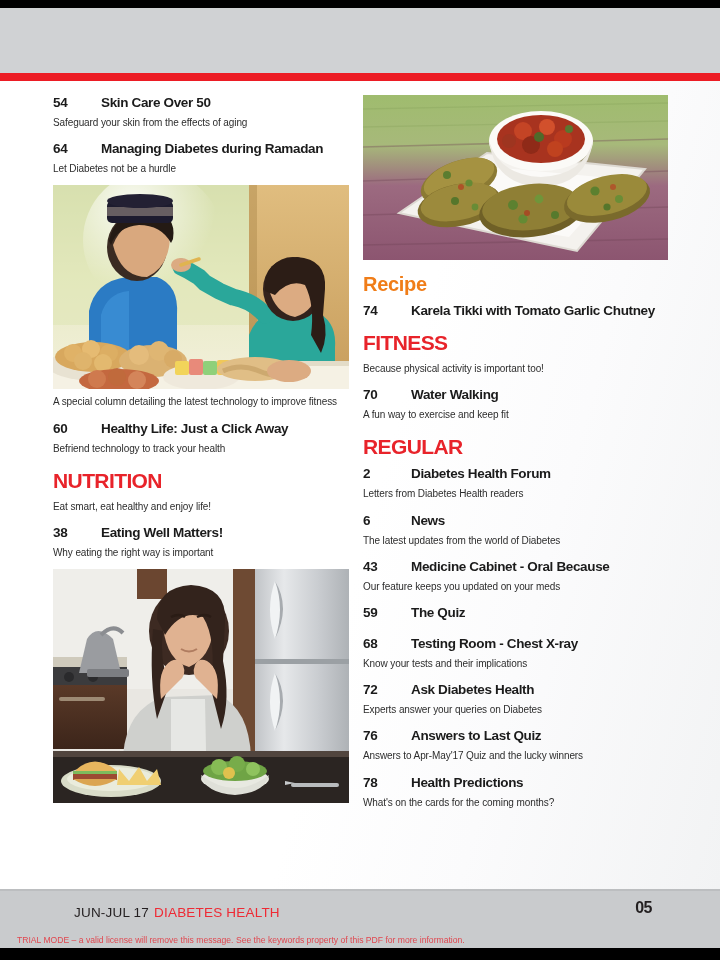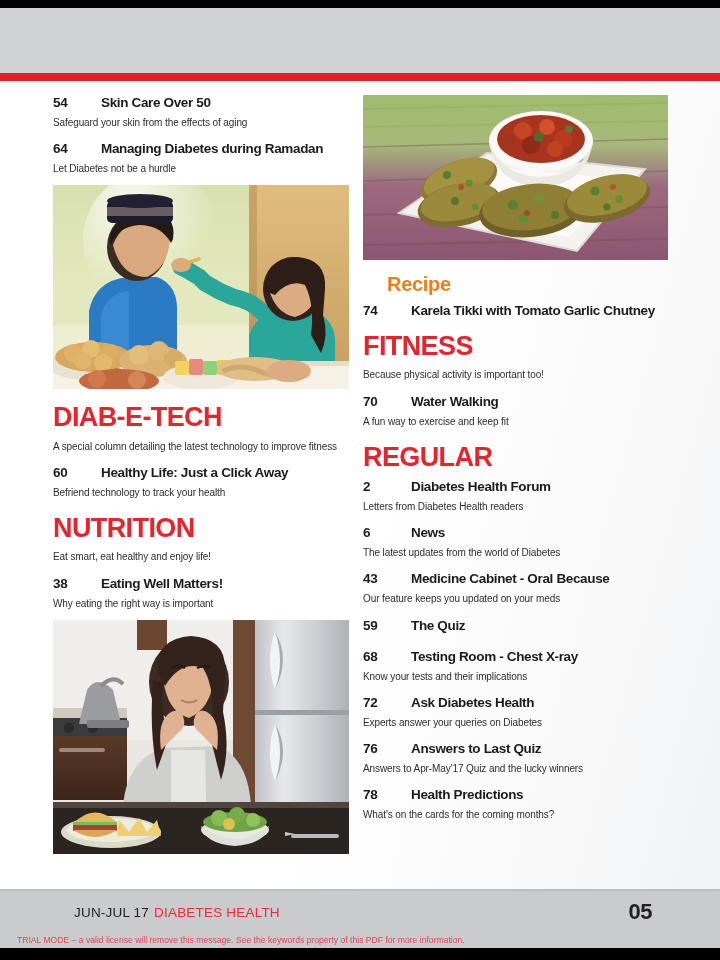--- a/index.html
+++ b/index.html
@@ -88,28 +88,28 @@
     font-size: 10px;
     color: #2d2d2d;
     line-height: 1.42;
     margin: 6px 0 11px 0;
     letter-spacing: -0.1px;
   }
   .blurb.tight { margin-bottom: 9px; }
 
   
   .sec {
-    font-size: 27px;
+    font-size: 21px;
     font-weight: bold;
     letter-spacing: -0.6px;
     margin: 14px 0 8px 0;
     line-height: 1.05;
   }
   .sec.red { color: #e8232a; }
-  .sec.orange { color: #f07d18; font-size: 20px; letter-spacing: -0.3px; margin-left: 24px; }
+  .sec.orange { color: #f07d18; font-size: 20px; letter-spacing: -0.3px; }
 
   
   .photo {
     position: relative;
     overflow: hidden;
     border: 0;
   }
   .photo svg { display: block; width: 100%; height: 100%; }
 
   .photo-ramadan { width: 296px; height: 204px; margin: 8px 0 6px 0; }
@@ -134,21 +134,21 @@
     left: 62px; top: 905px;
     font-size: 13.5px;
     letter-spacing: 0.2px;
     white-space: nowrap;
   }
   .foot-issue .date { color: #231f20; margin-left: 12px; }
   .foot-issue .brand { color: #ee2a34; margin-left: 5px; }
   .foot-page-no {
     position: absolute;
     right: 28px; top: 899px;
-    font-size: 22px;
+    font-size: 16px;
     font-weight: bold;
     color: #231f20;
     letter-spacing: -0.5px;
   }
   .trial {
     position: absolute;
     left: 0; top: 932px;
     width: 720px; height: 16px;
     background: #c9cbcd;
     color: #e0474f;
@@ -253,21 +253,20 @@
           <path d="M170 186 q18 -8 36 0 q18 8 36 0" stroke="#cda96f" stroke-width="5" fill="none"></path>
           <ellipse cx="66" cy="196" rx="40" ry="12" fill="#c4683f"></ellipse>
           <circle cx="44" cy="194" r="9" fill="#cf7a4e"></circle>
             <circle cx="64" cy="192" r="9" fill="#c06a3c"></circle>
           <circle cx="84" cy="195" r="9" fill="#d4855a"></circle>
 
           <ellipse cx="236" cy="186" rx="22" ry="11" fill="#dcab82"></ellipse>
         </svg>
       </div>
 
-      <div class="sec red">DIAB-E-TECH</div>
       <div class="blurb">A special column detailing the latest technology to improve fitness</div>
       <div class="entry">
         <span class="pg">60</span>
         <span class="ttl">Healthy Life: Just a Click Away</span>
       </div>
       <div class="blurb">Befriend technology to track your health</div>
 
       <div class="sec red">NUTRITION</div>
       <div class="blurb">Eat smart, eat healthy and enjoy life!</div>
       <div class="entry">

